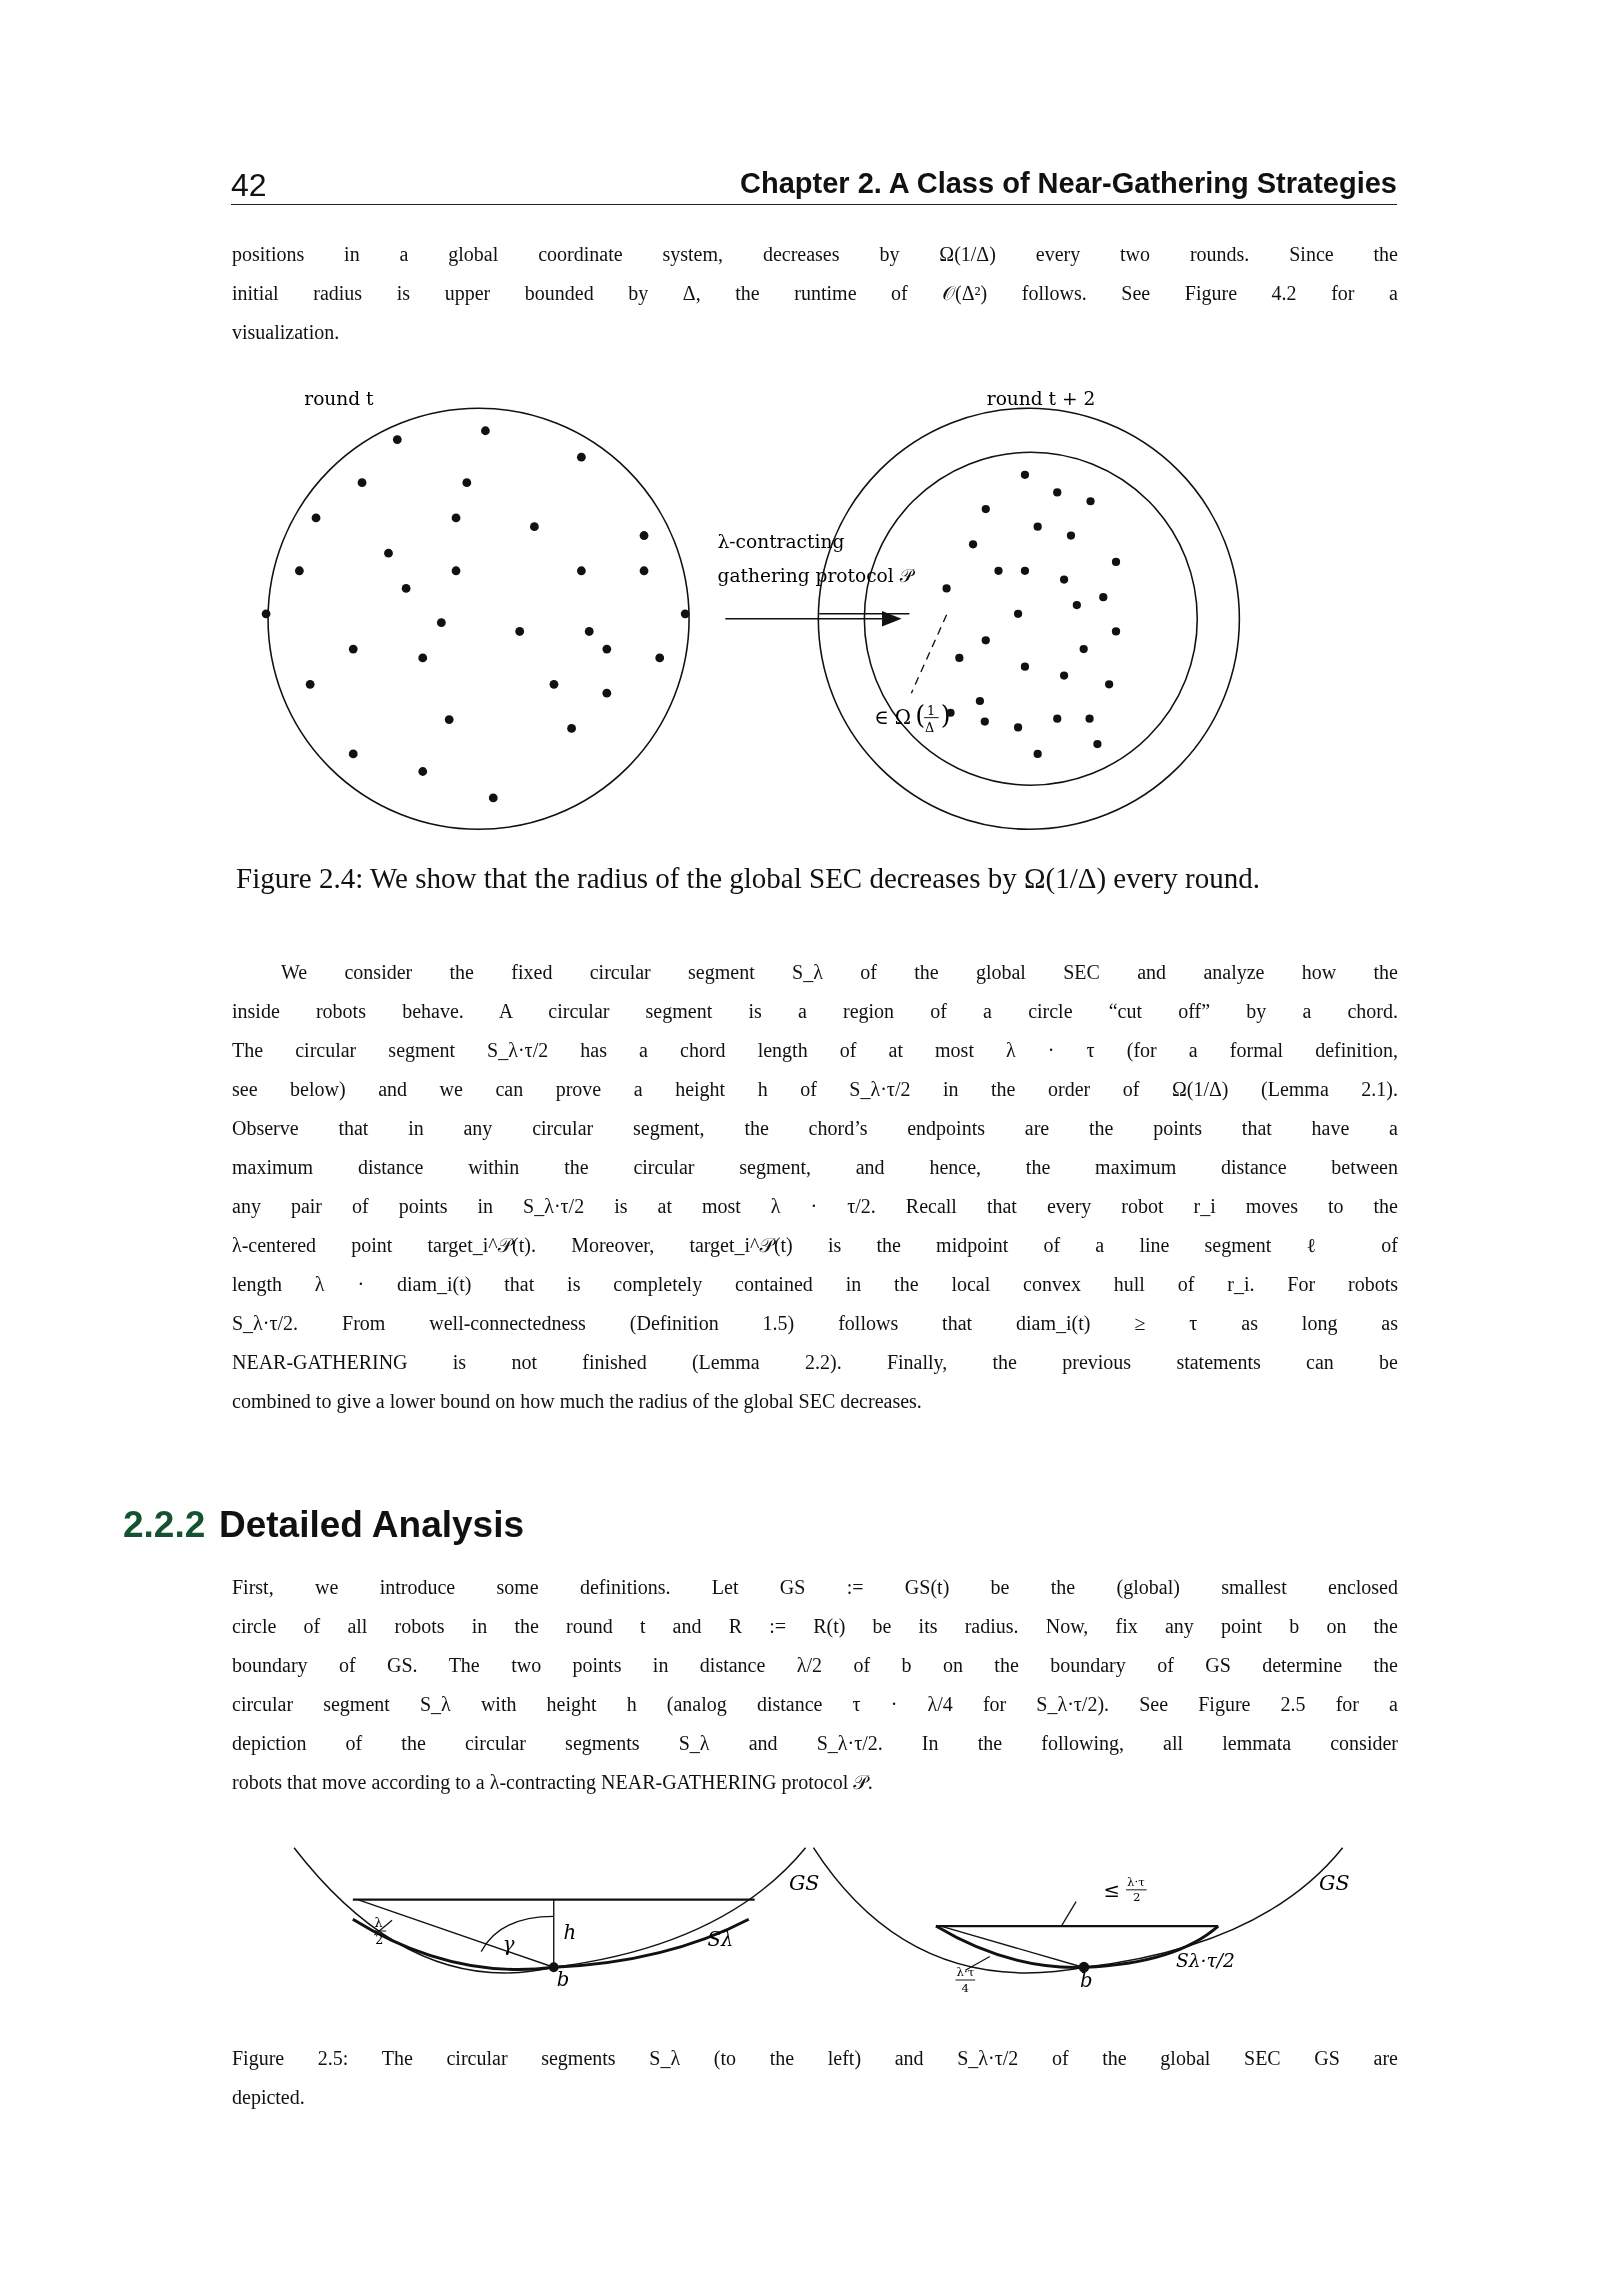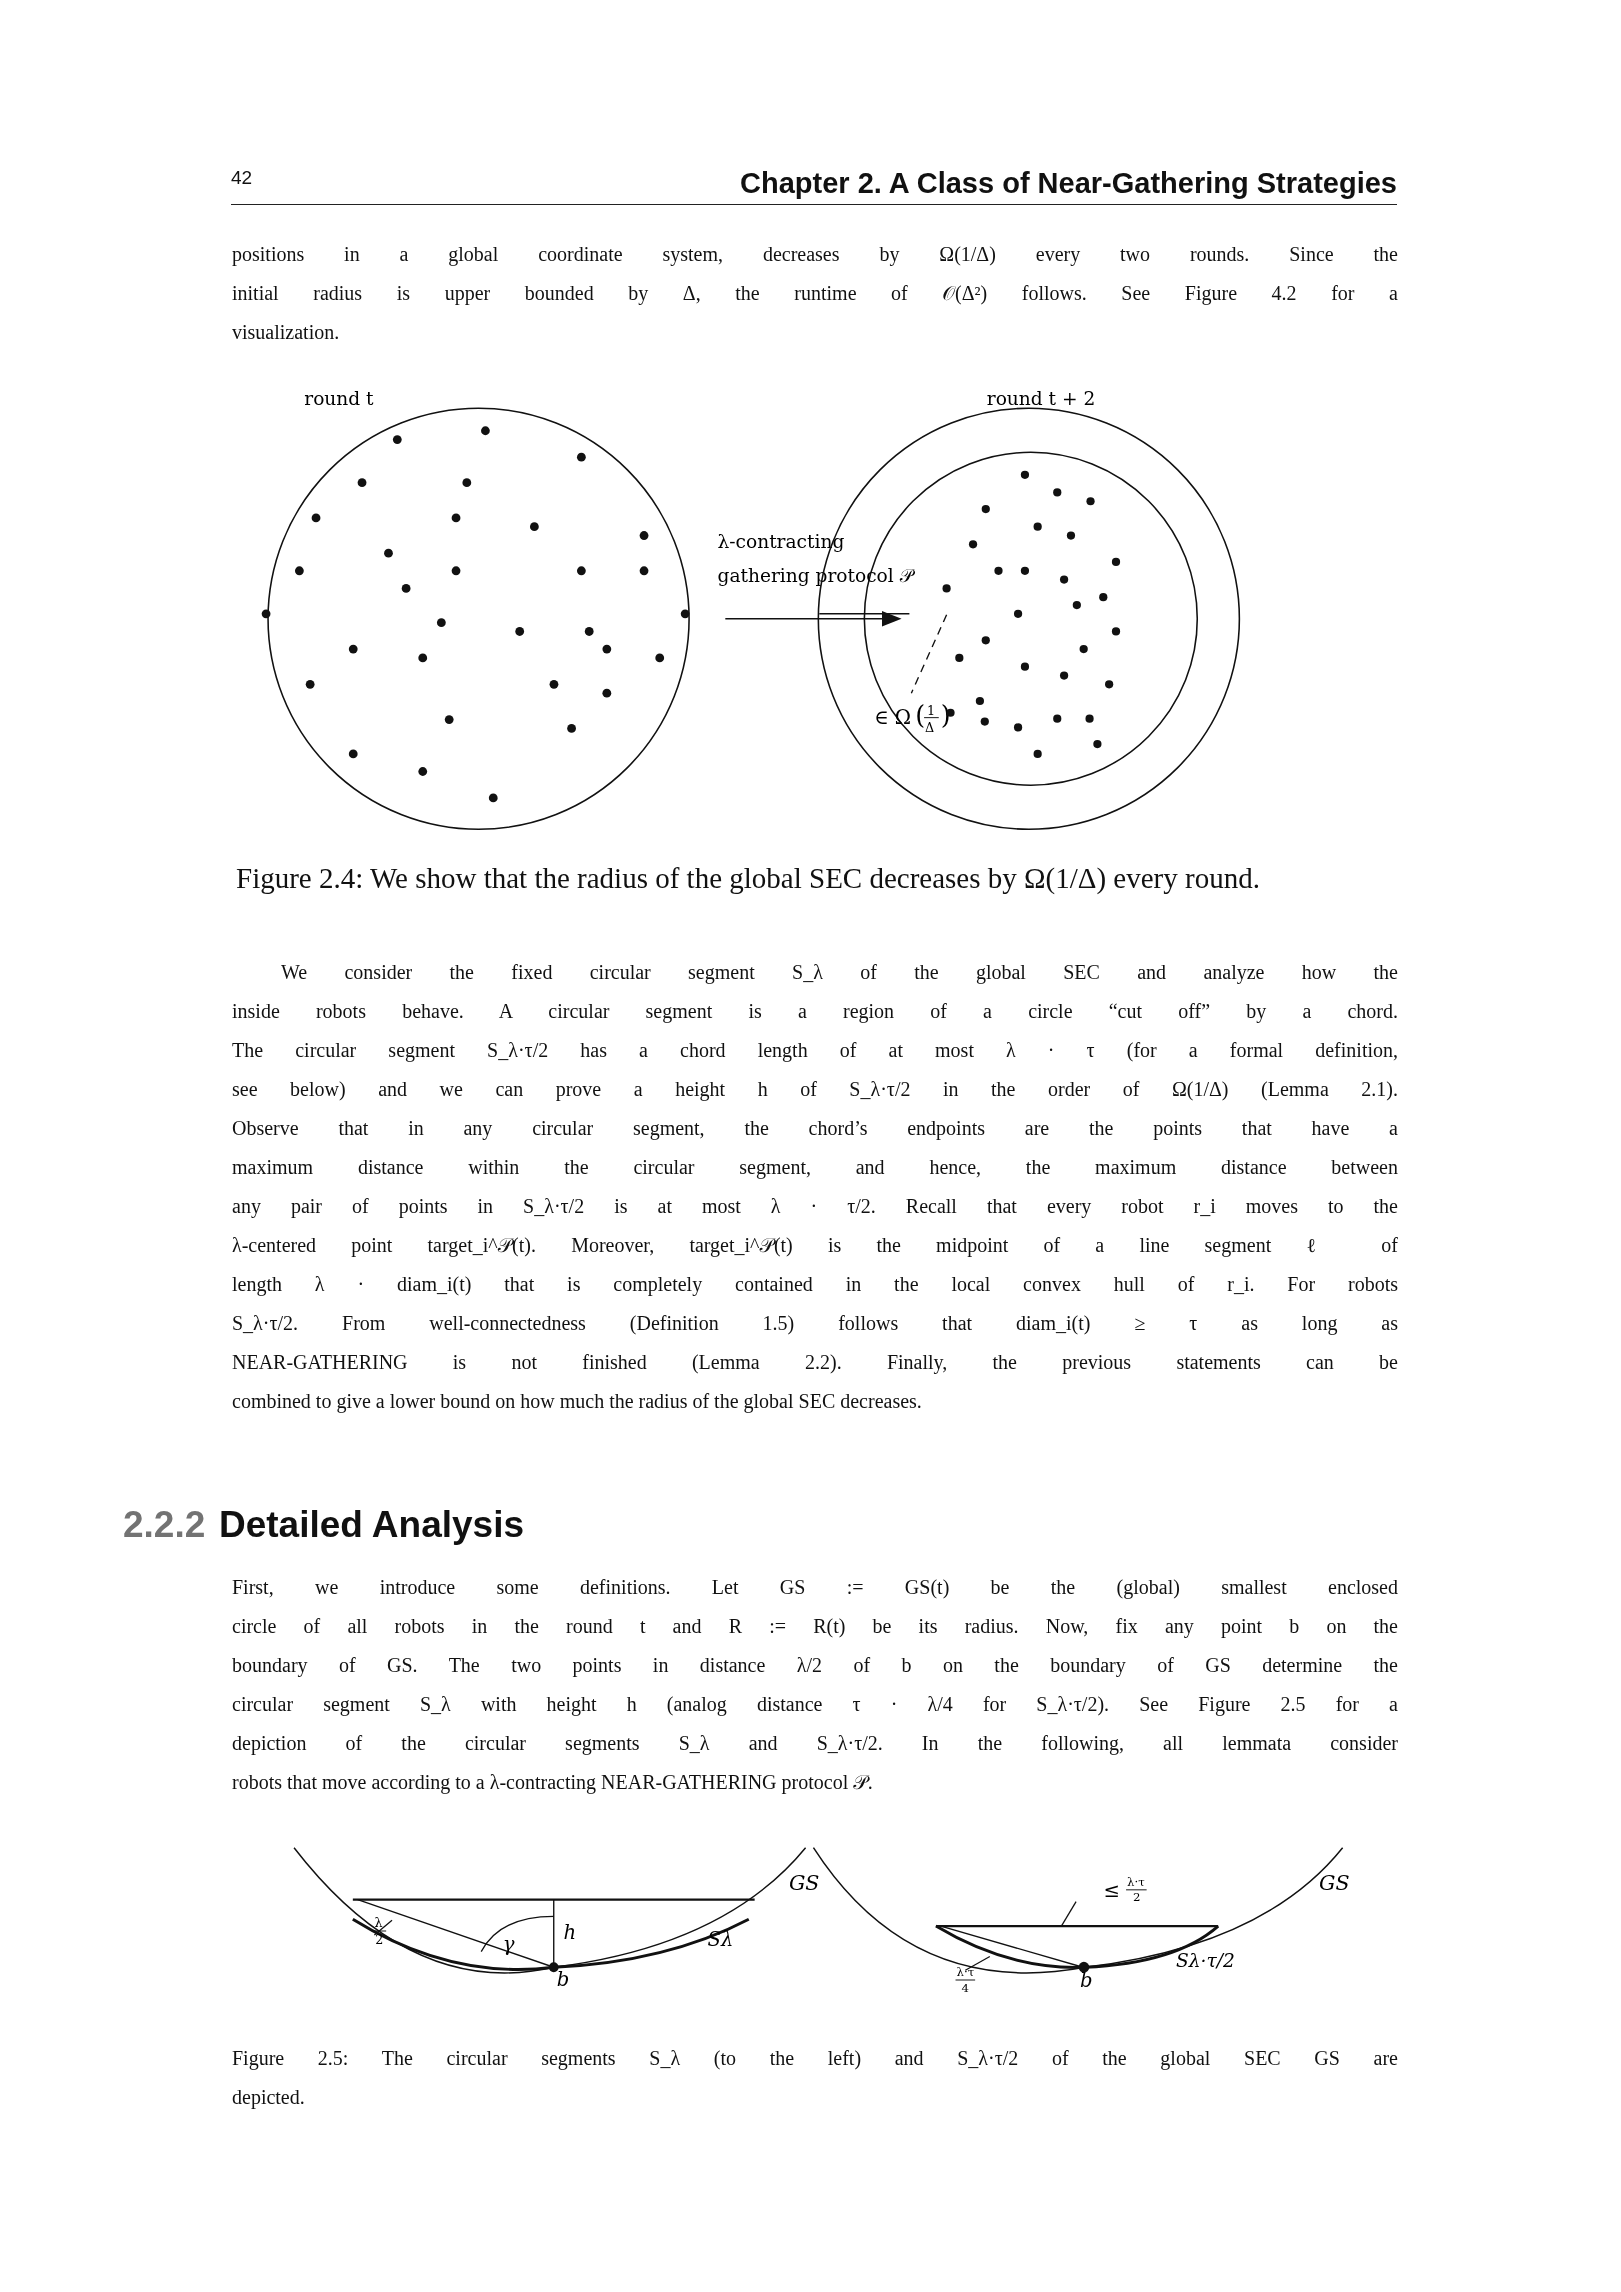--- a/index.html
+++ b/index.html
@@ -1,32 +1,32 @@
 <!DOCTYPE html>
 <html><head>
 <meta charset="utf-8">
 <style>
   html, body { margin: 0; padding: 0; background: #ffffff; }
   body { width: 1621px; height: 2293px; position: relative; overflow: hidden;
          font-family: "Liberation Serif", "DejaVu Serif", serif; color: #111; }
   .header { position: absolute; left: 231px; top: 163px; width: 1166px; height: 41px;
             border-bottom: 1.6px solid #222; }
   .pagenum { position: absolute; left: 0; top: 3.9px; font-family: "Liberation Sans", sans-serif;
-             font-size: 19px; }
+             font-size: 32px; }
   .runhead { position: absolute; right: 0; top: 3.9px; font-family: "Liberation Sans", sans-serif;
              font-size: 29px; font-weight: bold; }
   .para { position: absolute; left: 232px; width: 1166px; font-size: 20px; line-height: 39px;
           text-align: justify; }
   .para .line { display: block; text-align-last: justify; white-space: nowrap; }
   .para .line.last { text-align-last: left; }
   .indent { text-indent: 49px; }
   .caption { position: absolute; font-size: 29px; line-height: 39px; white-space: nowrap; }
   .sect { position: absolute; left: 123px; top: 1504px; font-family: "Liberation Sans", sans-serif;
           font-weight: bold; font-size: 37px; }
-  .sect .num { color: #737373; margin-right: 13.7px; }
+  .sect .num { color: #14532d; margin-right: 13.7px; }
   svg text { font-family: "DejaVu Serif", "Liberation Serif", serif; }
   .figure { position: absolute; }
 </style>
 </head>
 <body>
 
 <div class="header">
   <span class="pagenum">42</span>
   <span class="runhead">Chapter 2. A Class of Near-Gathering Strategies</span>
 </div>

